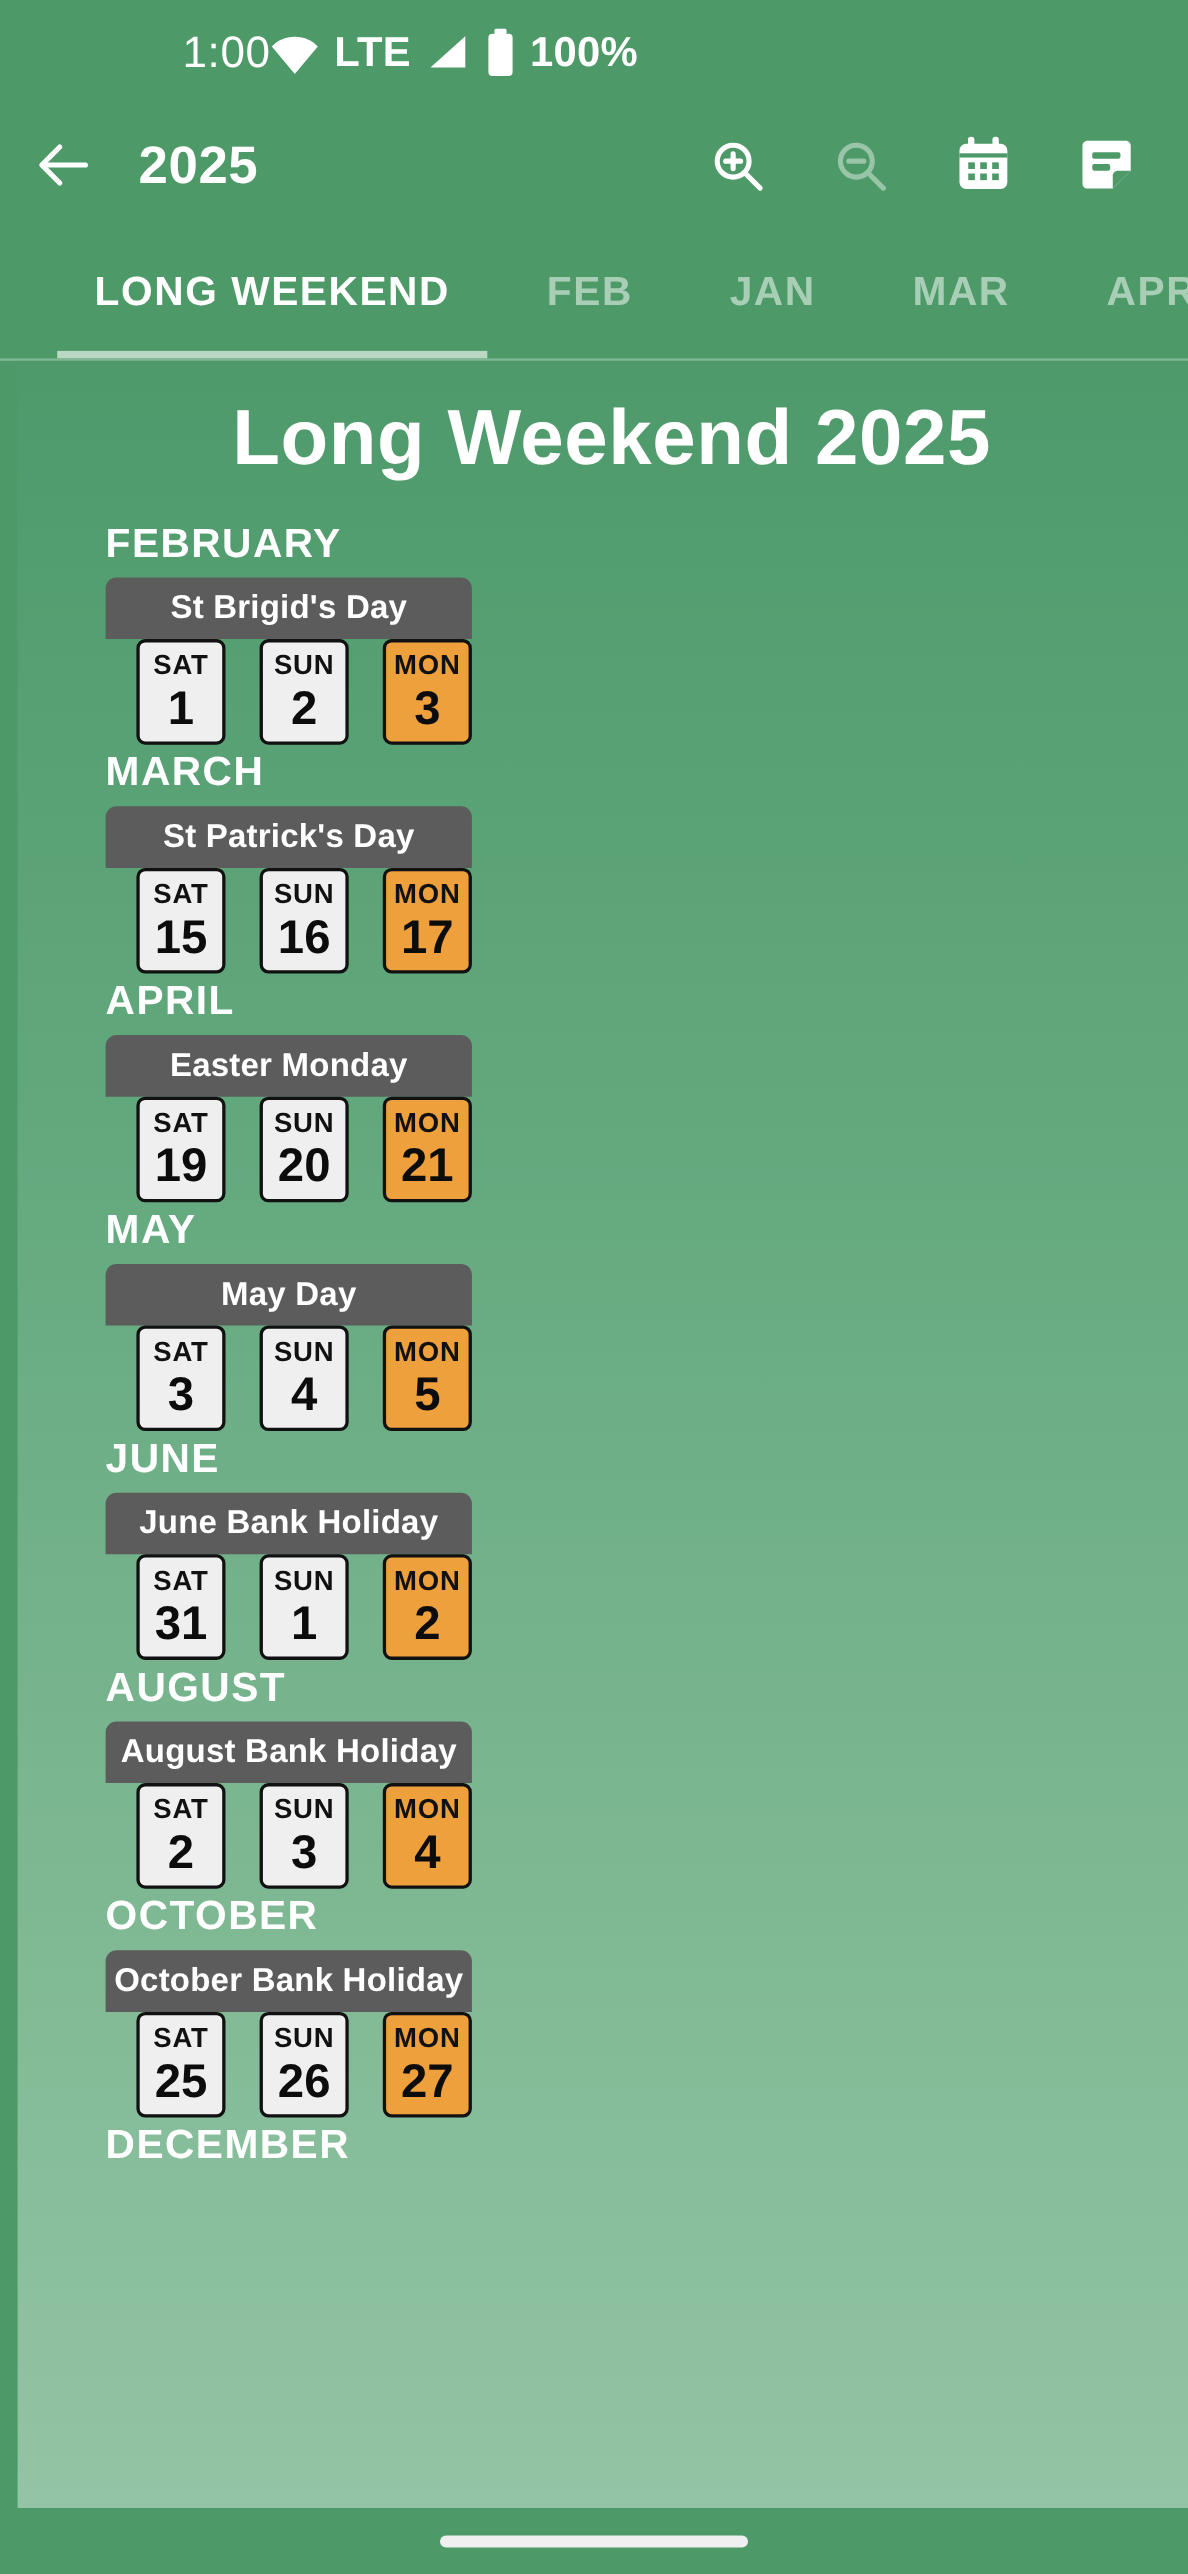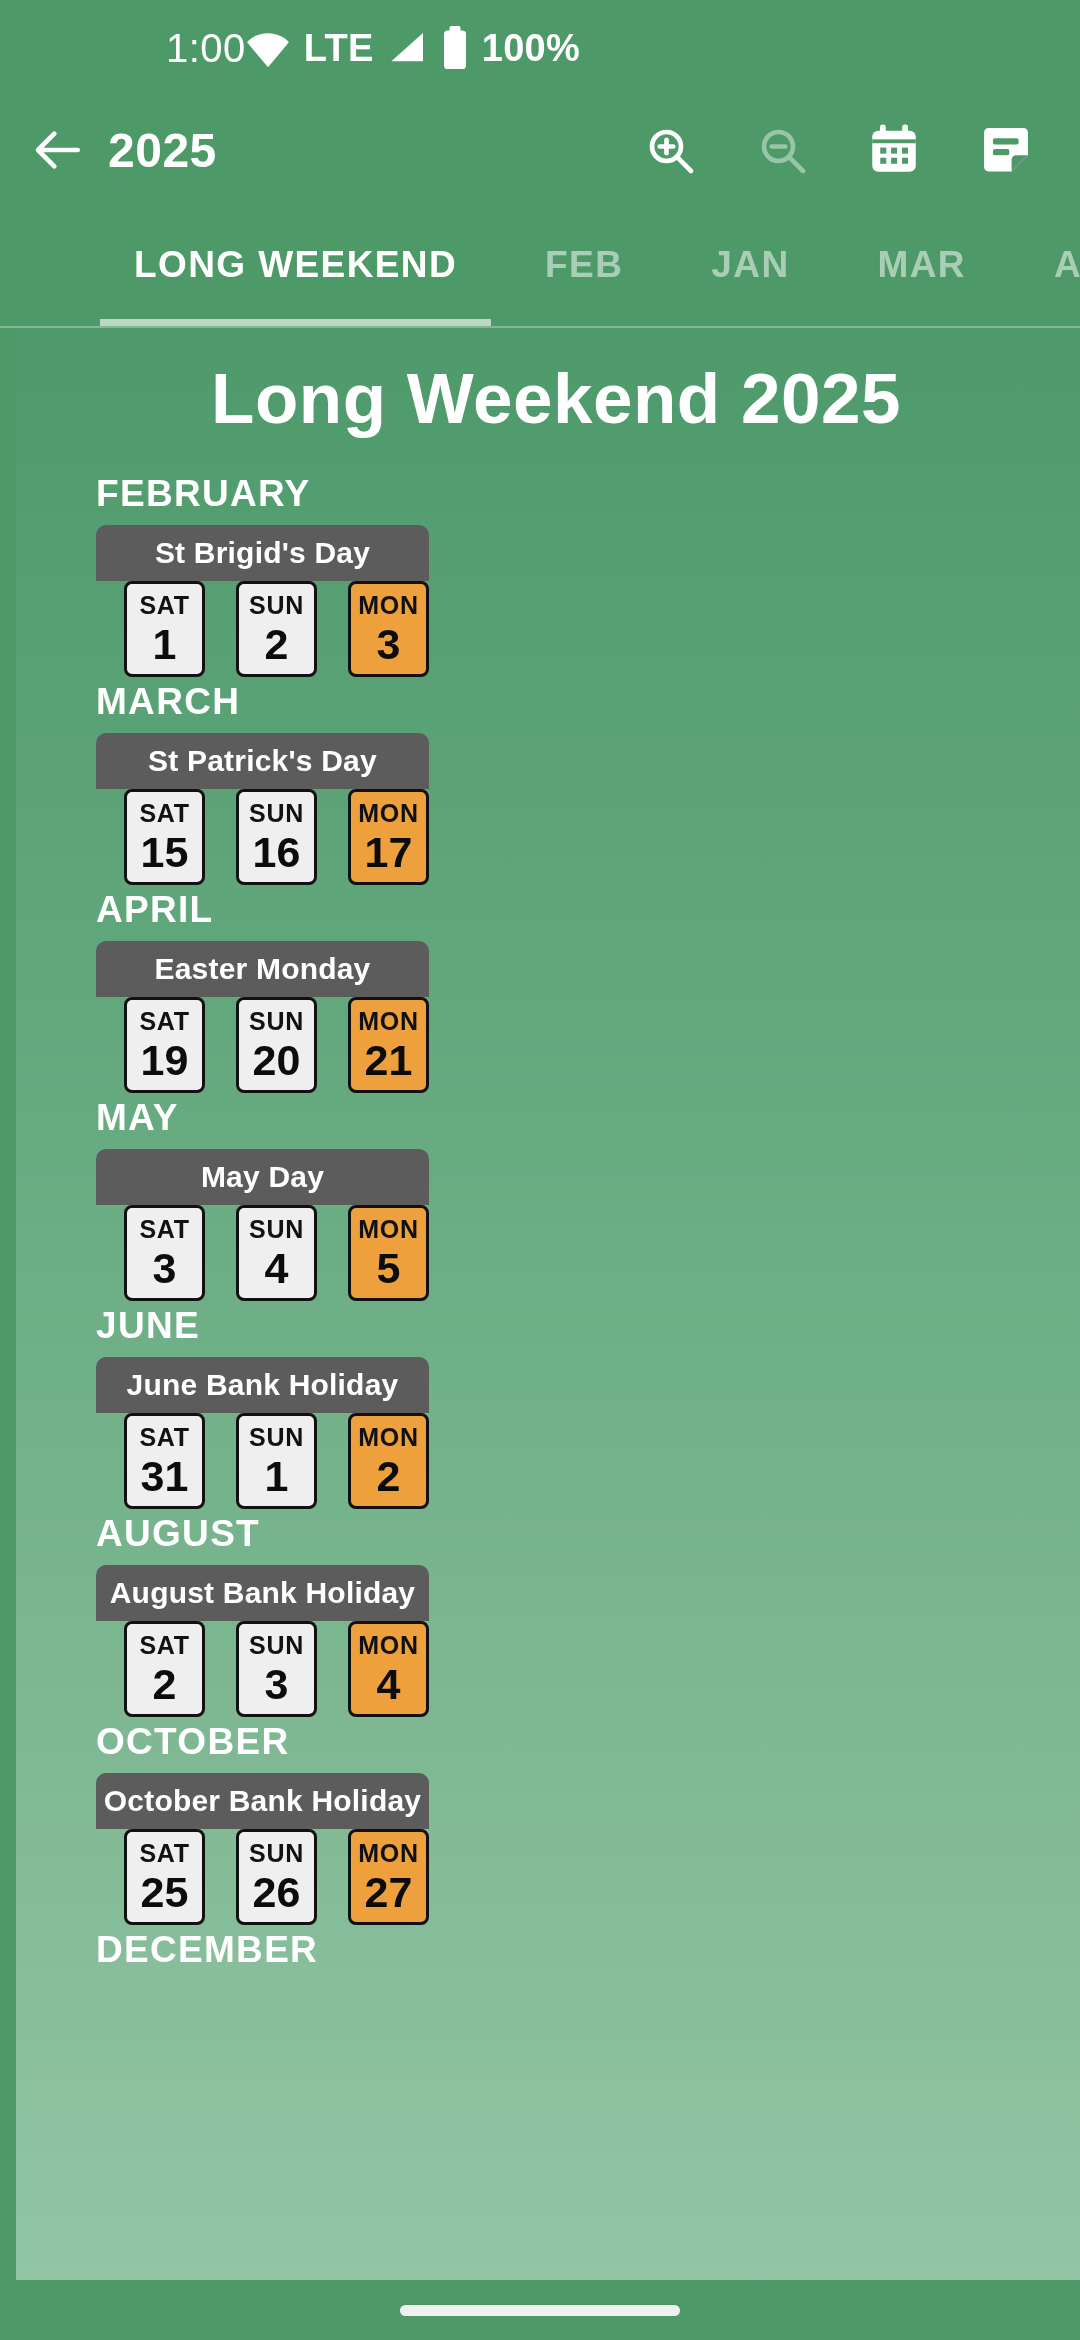--- a/index.html
+++ b/index.html
@@ -62,21 +62,21 @@
     width: 98px; height: 98px;
     margin-left: 10px;
     display: flex; align-items: center; justify-content: center;
     cursor: pointer;
   }
   #app-title {
     color: #ffffff;
     font-size: 48px;
     font-weight: 600;
     letter-spacing: 0.5px;
-    margin-left: 0;
+    margin-left: 18px;
   }
   #app-actions {
     margin-left: auto;
     display: flex;
     align-items: center;
     margin-right: 18px;
   }
   .action-btn {
     width: 112px; height: 100px;
     display: flex; align-items: center; justify-content: center;
@@ -89,21 +89,21 @@
     position: absolute;
     left: 0; top: 204px;
     width: 1080px; height: 124px;
     overflow: hidden;
     border-bottom: 2px solid rgba(255,255,255,0.30);
   }
   #tab-strip {
     display: flex;
     align-items: flex-start;
     height: 100%;
-    padding-left: 90px;
+    padding-left: 42px;
   }
   .tab {
     position: relative;
     height: 100%;
     display: flex;
     align-items: center;
     justify-content: center;
     padding: 0 44px;
     cursor: pointer;
     white-space: nowrap;

